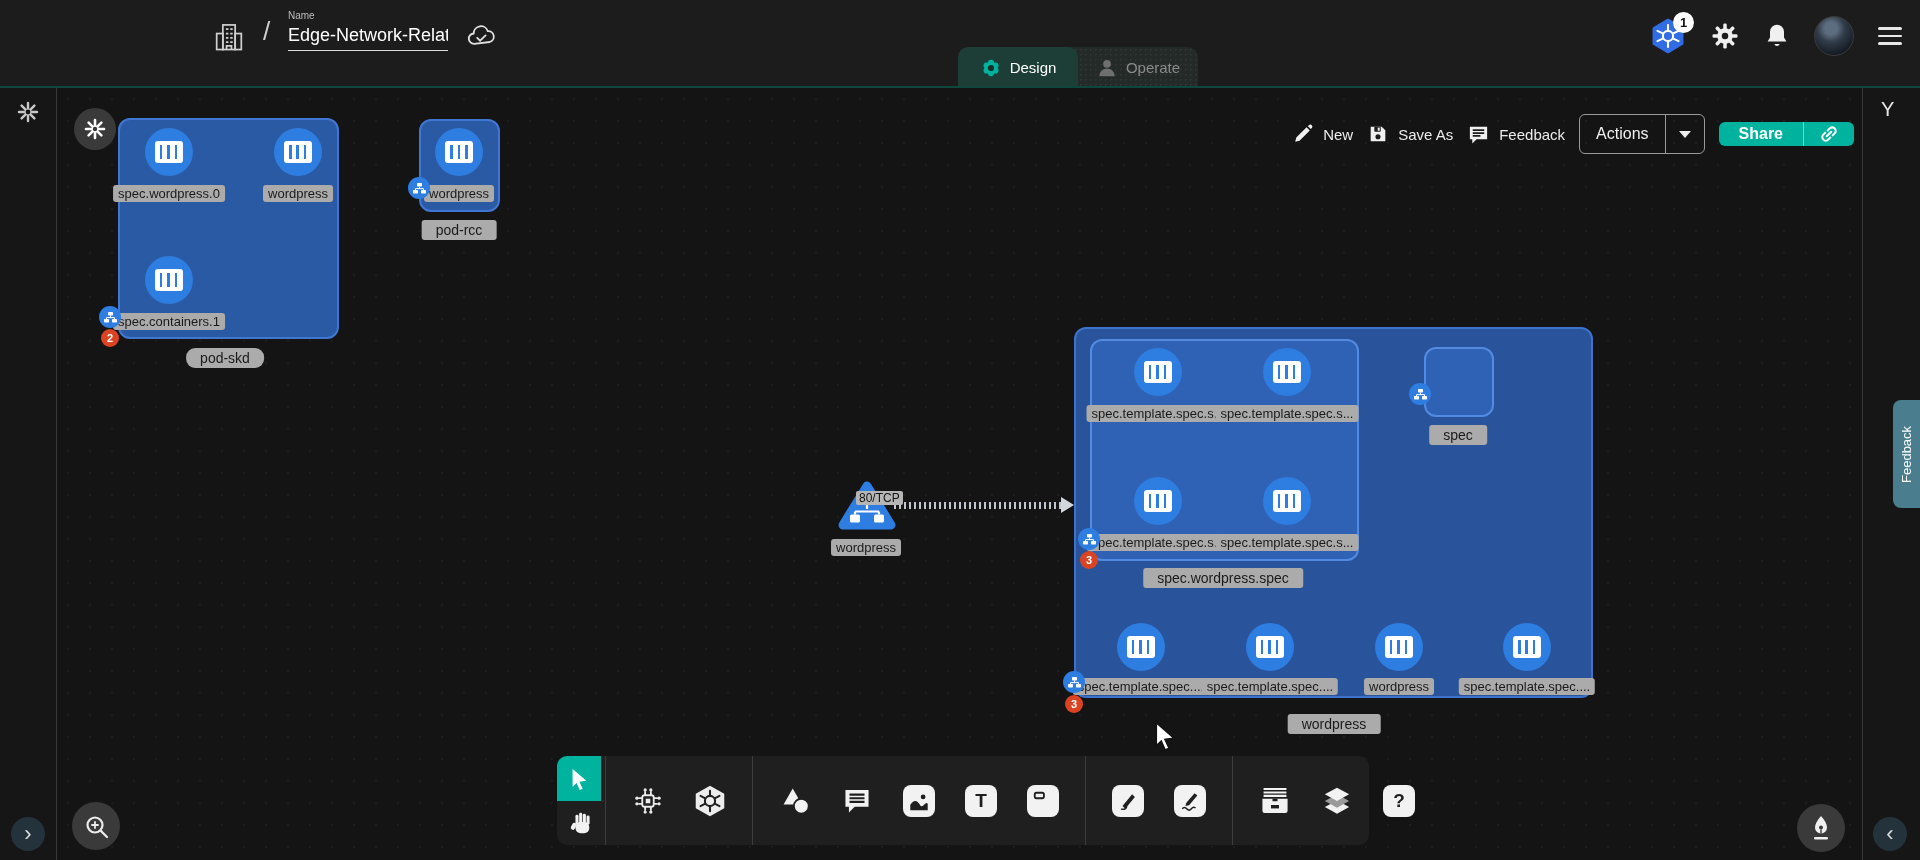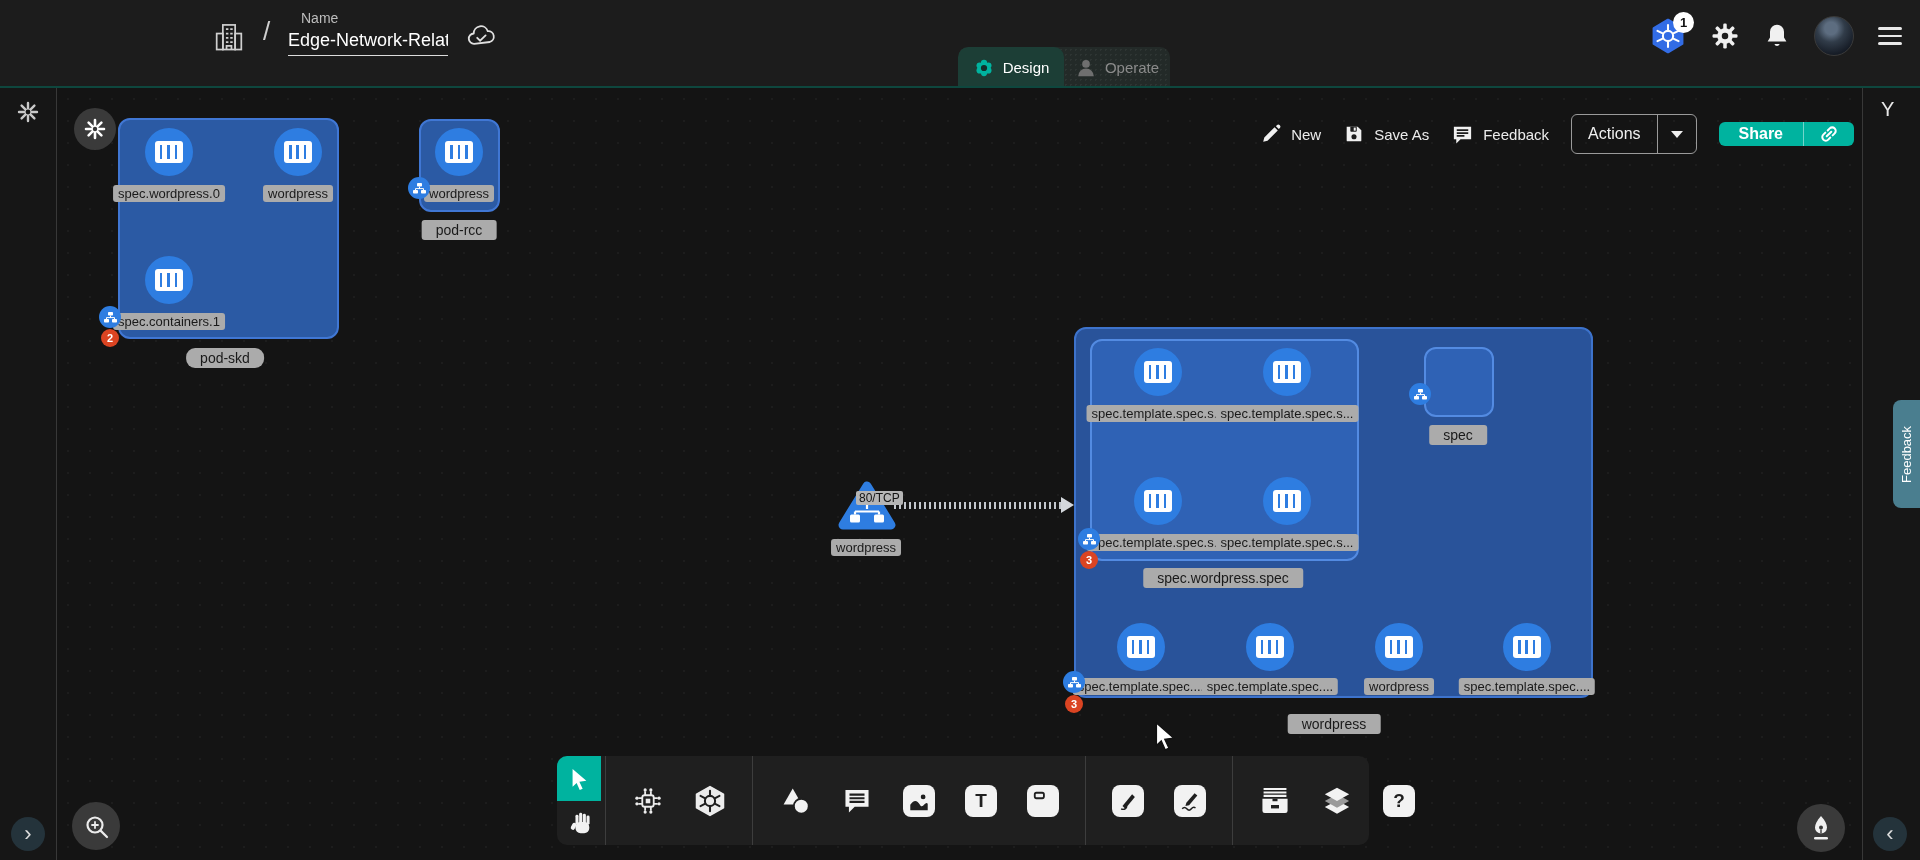--- a/index.html
+++ b/index.html
@@ -6,51 +6,51 @@
   *{box-sizing:border-box;font-family:"Liberation Sans",sans-serif;}
   .app{position:relative;width:1920px;height:860px;background:#151515;overflow:hidden;color:#eee;}
 
   
   .header{position:absolute;left:0;top:0;width:1920px;height:86px;background:#1c1c1c;}
   .brand{position:absolute;left:18px;top:14px;display:flex;align-items:center;gap:10px;}
   .brand-name{font-size:30px;font-weight:bold;letter-spacing:3px;color:#fff;}
   .hdr-building{position:absolute;left:214px;top:20px;}
   .hdr-slash{position:absolute;left:263px;top:16px;font-size:26px;color:#cfcfcf;font-weight:300;}
   .name-block{position:absolute;left:288px;top:10px;}
-  .name-label{font-size:14px;color:#bdbdbd;margin-left:13px;}
+  .name-label{font-size:10px;color:#bdbdbd;}
   .name-input{display:block;margin-top:2px;width:160px;background:transparent;border:none;border-bottom:1px solid #dcdcdc;color:#fff;font-size:18px;padding:2px 0 4px 0;outline:none;}
   .hdr-cloud{position:absolute;left:466px;top:24px;}
   .hdr-right{position:absolute;right:18px;top:0;height:72px;display:flex;align-items:center;gap:24px;}
   .k8s-wrap{position:relative;width:36px;height:36px;}
   .count-badge{position:absolute;right:-8px;top:-6px;width:21px;height:21px;border-radius:50%;background:#fff;color:#111;font-size:13px;font-weight:bold;display:flex;align-items:center;justify-content:center;}
   .avatar{width:40px;height:40px;border-radius:50%;background:radial-gradient(circle at 42% 30%,#5d6d80 0 18%,#313c49 40%,#161c26 75%);border:1px solid #3a3a3a;}
   .burger{display:flex;flex-direction:column;gap:5px;cursor:pointer;}
   .burger span{display:block;width:24px;height:2.5px;background:#e8e8e8;border-radius:2px;}
 
   
-  .tabbar{position:absolute;left:958px;top:47px;width:212px;height:41px;background:#232a28;border-radius:10px 10px 0 0;display:flex;overflow:hidden;
+  .tabbar{position:absolute;left:958px;top:47px;width:240px;height:41px;background:#232a28;border-radius:10px 10px 0 0;display:flex;overflow:hidden;
           background-image:radial-gradient(rgba(255,255,255,.05) 1px,transparent 1px);background-size:5px 5px;}
   .tab{display:flex;align-items:center;justify-content:center;gap:8px;flex:1;font-size:15px;color:#8b8b8b;cursor:pointer;}
   .tab.active{background:#1c3e36;color:#fff;border-radius:10px 10px 0 0;}
   .topline{position:absolute;left:0;top:86px;width:1920px;height:2px;background:#0e473e;}
 
   
   .canvas{position:absolute;left:57px;top:88px;width:1805px;height:772px;background:#141414;
           background-image:radial-gradient(#1d1d1d 1px,transparent 1.3px);background-size:22px 22px;}
   .rail{position:absolute;top:88px;width:57px;height:772px;background:#161616;}
   .rail.left{left:0;border-right:1px solid #383838;}
   .rail.right{left:1862px;width:58px;border-left:1px solid #383838;}
 
   
   .round-btn{position:absolute;border-radius:50%;display:flex;align-items:center;justify-content:center;cursor:pointer;}
   .dark{background:#3a3a3a;}
   .navy{background:#24333b;}
 
   
-  .actionrow{position:absolute;top:114px;right:66px;display:flex;align-items:center;gap:22px;}
+  .actionrow{position:absolute;top:114px;right:66px;display:flex;align-items:center;gap:14px;}
   .act-btn{display:flex;align-items:center;gap:9px;font-size:15px;color:#ececec;cursor:pointer;}
   .actions-btn{display:flex;align-items:stretch;border:1px solid #9a9a9a;border-radius:6px;height:40px;cursor:pointer;}
   .actions-main{display:flex;align-items:center;padding:0 16px;font-size:16px;color:#f0f0f0;}
   .actions-caret{display:flex;align-items:center;padding:0 13px;border-left:1px solid #9a9a9a;}
   .caret-down{width:0;height:0;border-left:6px solid transparent;border-right:6px solid transparent;border-top:7px solid #eee;}
   .share-btn{display:flex;align-items:stretch;background:#00b39f;border-radius:6px;height:24px;color:#fff;cursor:pointer;}
   .share-main{display:flex;align-items:center;padding:0 20px;font-size:16px;font-weight:bold;}
   .share-link{display:flex;align-items:center;padding:0 14px;border-left:1px solid rgba(255,255,255,.45);}
 
   

